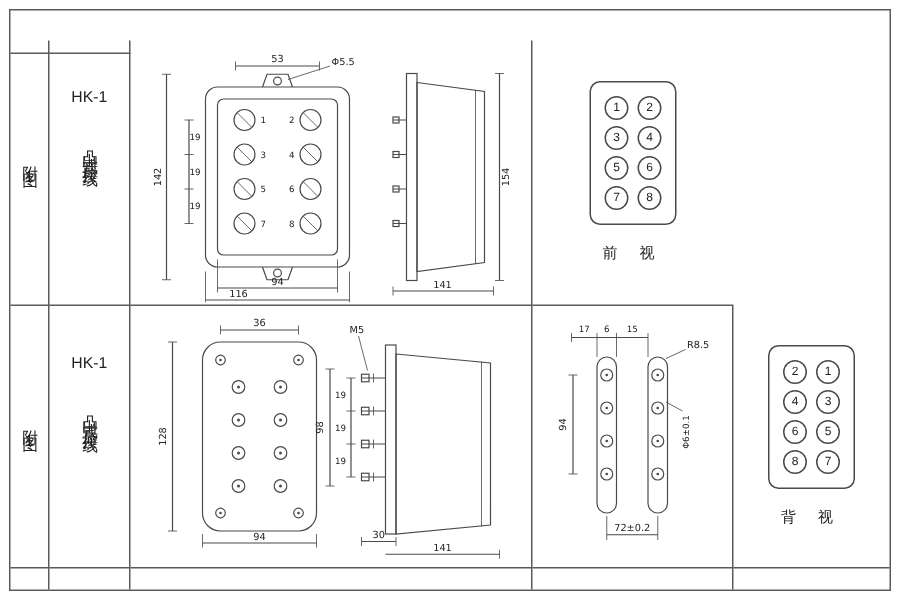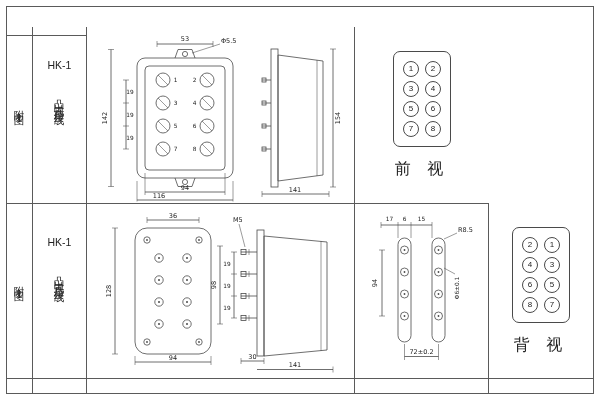--- a/index.html
+++ b/index.html
@@ -29,21 +29,21 @@
   .terminal-cell { flex-direction:column; gap:12px; }
   .term-box {
     width:58px; height:96px; border:1.5px solid #4a4a4a; border-radius:7px;
     display:grid; grid-template-columns:1fr 1fr; grid-template-rows:repeat(4,1fr);
     align-items:center; justify-items:center; padding:7px 6px; box-sizing:border-box;
   }
   .tnum {
     width:14px; height:14px; border:1px solid #4a4a4a; border-radius:50%;
     font-size:8px; line-height:1; display:flex; align-items:center; justify-content:center;
   }
-  .view-label { font-size:16px; letter-spacing:6px; white-space:nowrap; }
+  .view-label { font-size:10px; letter-spacing:6px; white-space:nowrap; }
   
   .draw line, .draw path, .draw rect, .draw circle { stroke:#4a4a4a; stroke-width:0.8; fill:none; }
   .draw .thin { stroke-width:0.55; }
   .draw .cl { stroke-width:0.55; stroke-dasharray:7 3 1.5 3; }
   .draw .dot { fill:#4a4a4a; stroke:none; }
   .draw text { font-family:"DejaVu Sans",sans-serif; font-size:6.5px; fill:#222; text-anchor:middle; stroke:none; }
   .draw text.sm { font-size:5.8px; }
   .draw text.start { text-anchor:start; }
 </style>
 </head>

